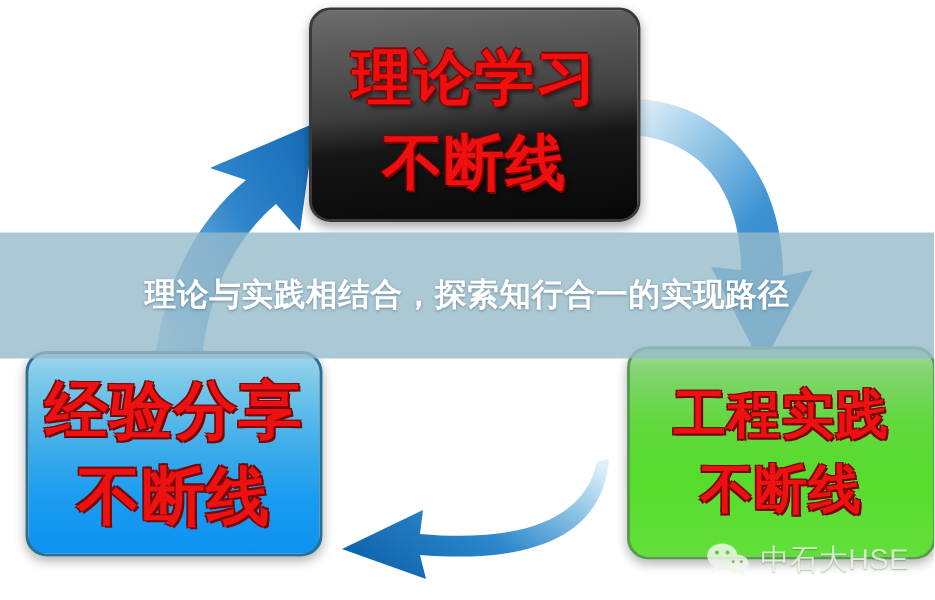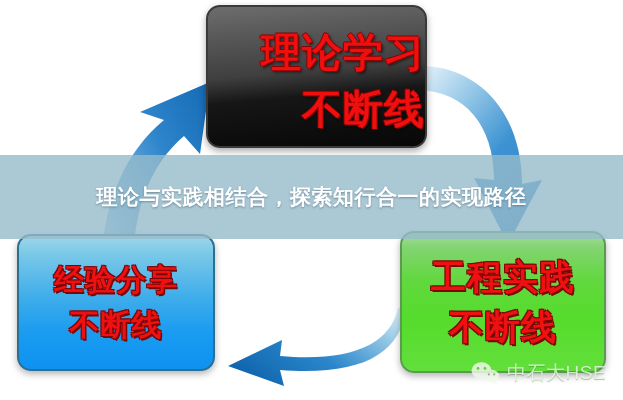--- a/index.html
+++ b/index.html
@@ -41,49 +41,48 @@
   
   #box-top {
     left: 206px;
     top: 5px;
     width: 221px;
     height: 143px;
     background: linear-gradient(175deg, #6d6d6d 0%, #5a5a5a 18%, #3f3f3f 46%, #161616 62%, #070707 100%);
     border: 2px solid #3a3a3a;
     box-shadow: 0 3px 7px rgba(0,0,0,.35);
     padding-top: 8px;
-    align-items: flex-end;
   }
   #box-top .bx-line {
     color: #ef0f0f;
     font-size: 40px;
     text-shadow: 1px 1px 0 #8a0000, -1px 0 0 #8a0000, 0 -1px 0 #8a0000, 2px 2px 3px rgba(0,0,0,.6);
   }
   #box-top .bx-line.l1 { margin-bottom: 16px; }
 
   
   #box-left {
     left: 17px;
     top: 234px;
     width: 198px;
     height: 137px;
     background: linear-gradient(180deg, #9ed6ea 0%, #79c8e8 14%, #3fadea 46%, #1a9cf0 72%, #0d92f2 100%);
     border: 2px solid #2b6f91;
     box-shadow: 0 3px 7px rgba(0,0,0,.3);
   }
   #box-left .bx-line {
     color: #ee1111;
-    font-size: 30px;
+    font-size: 42px;
     text-shadow: 1.5px 1.5px 0 #7a0505, -1px -1px 0 #7a0505, 1px -1px 0 #7a0505, -1px 1px 0 #7a0505;
   }
   #box-left .bx-line.l1 { margin-bottom: 14px; }
 
   
   #box-right {
-    left: 400px;
+    left: 418px;
     top: 231px;
     width: 206px;
     height: 142px;
     background: linear-gradient(180deg, #a8dca0 0%, #83d472 10%, #62d83f 34%, #55dc2c 62%, #63df3b 100%);
     border: 2px solid #5a9b50;
     box-shadow: 0 3px 7px rgba(0,0,0,.3);
   }
   #box-right .bx-line {
     color: #ef1111;
     font-size: 35px;

